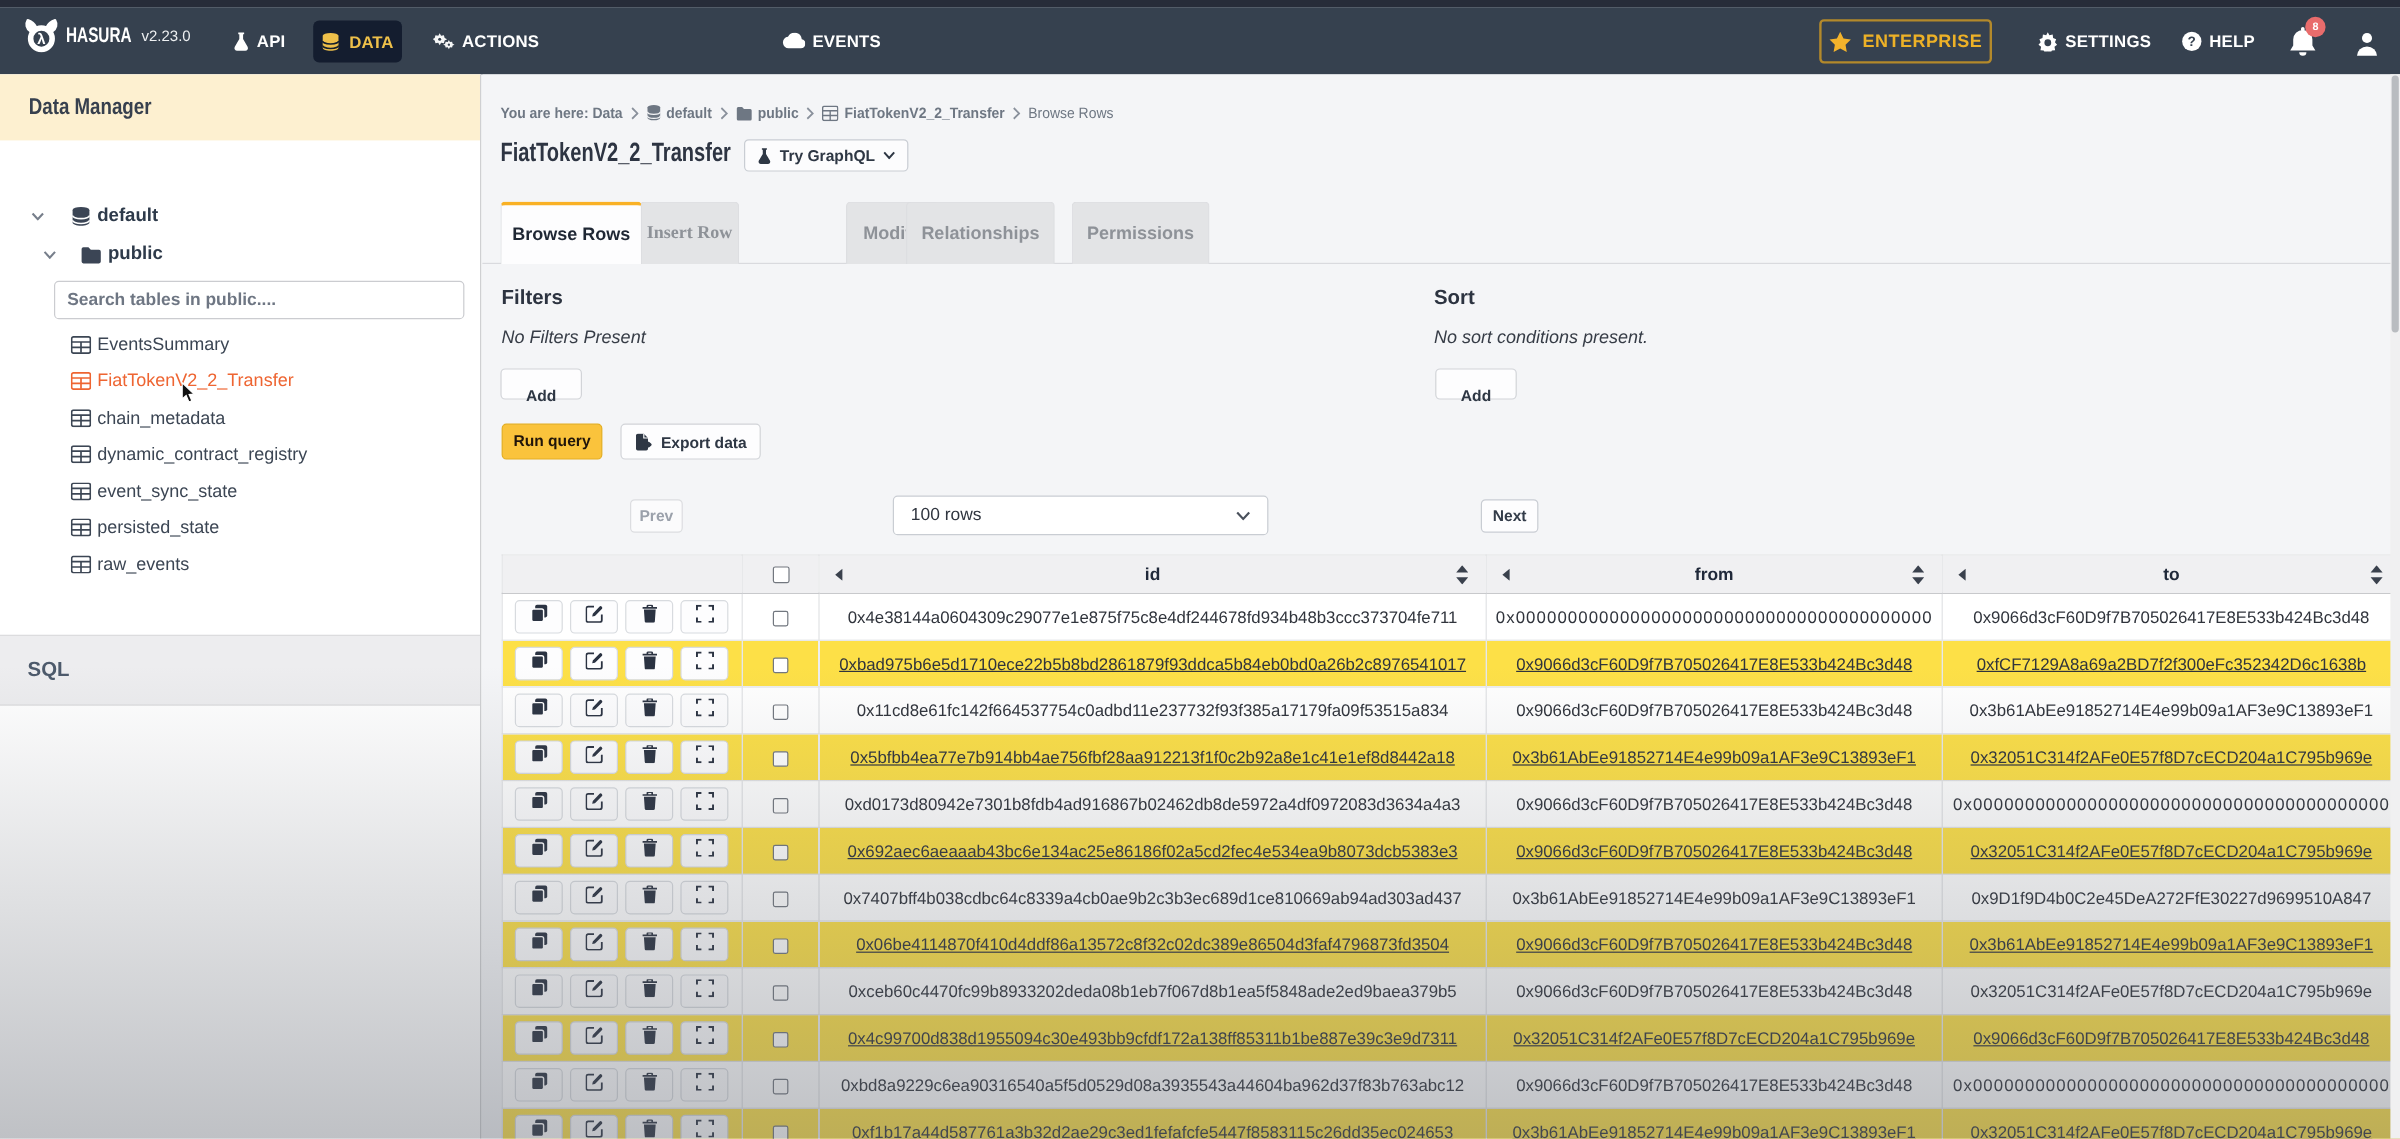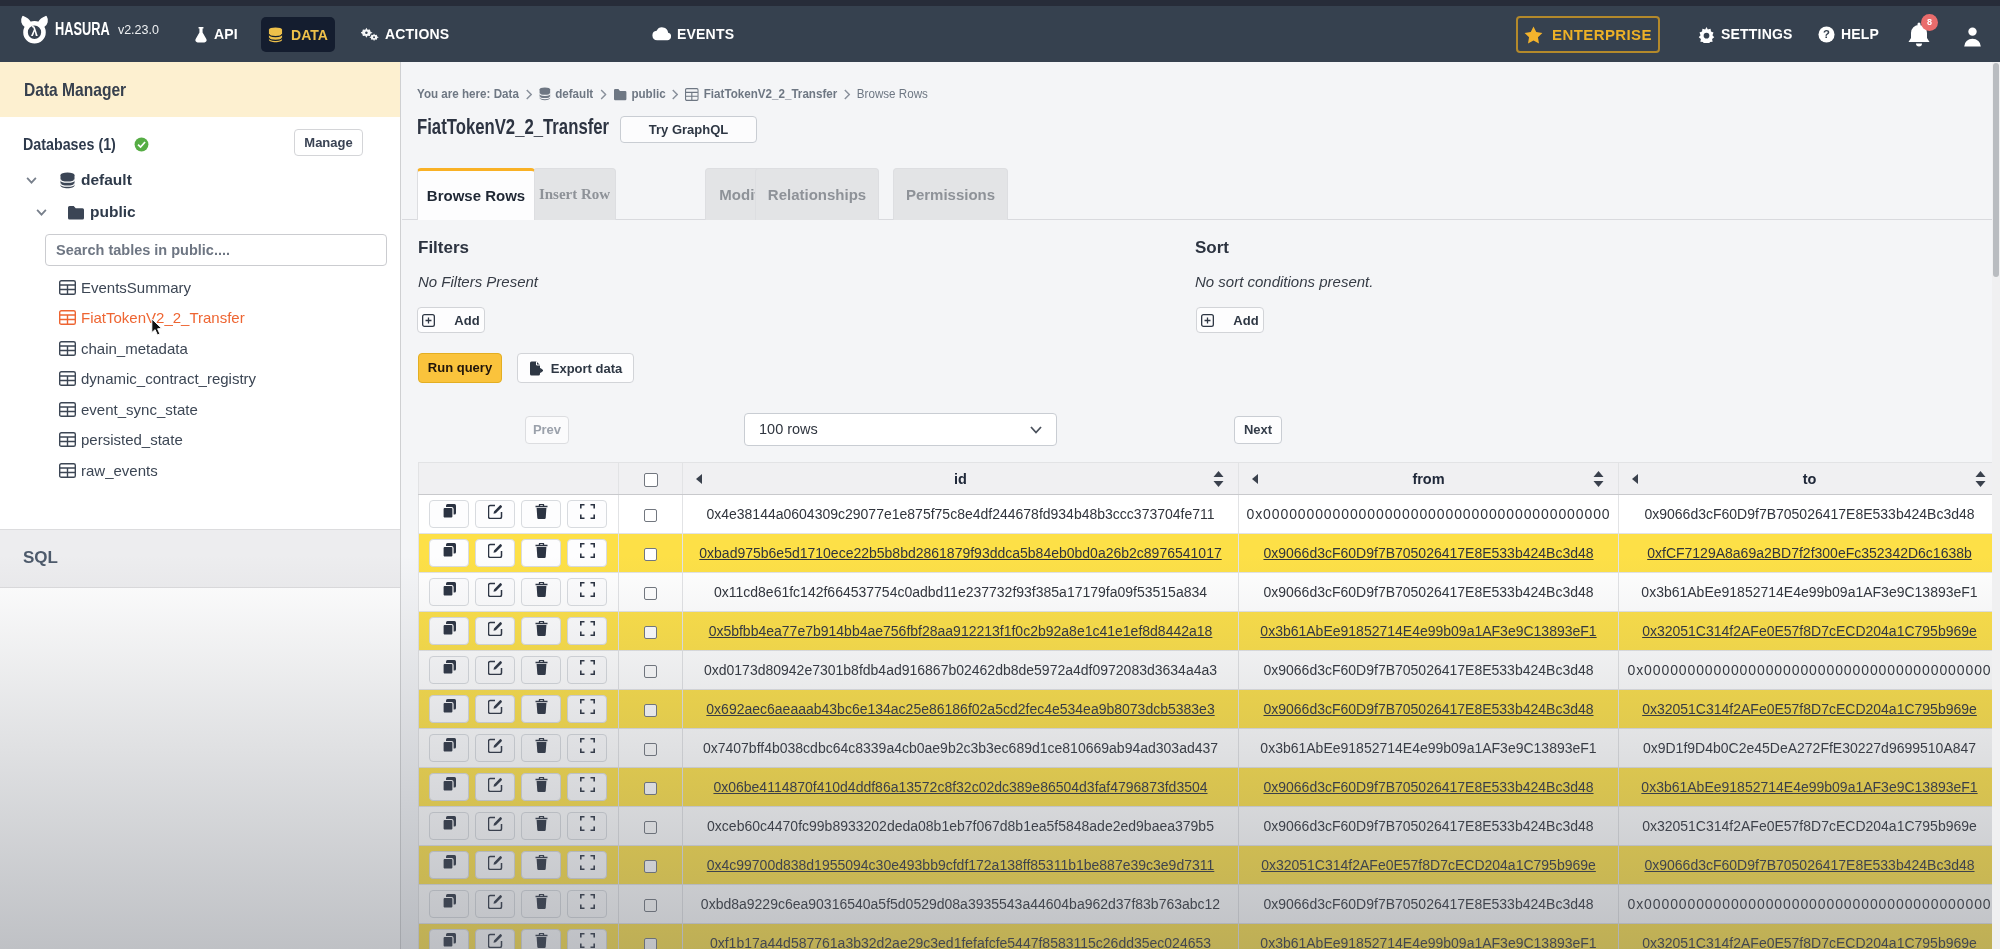--- a/index.html
+++ b/index.html
@@ -44,34 +44,34 @@
   border-top:1px solid #dcdcde; border-bottom:1px solid #dcdcde; }
 #sqlbar span { position:absolute; left:23px; top:18px; font-size:17px; font-weight:bold; color:#4d5a6b; }
 
 
 #content { position:absolute; left:402px; top:62px; width:1598px; height:887px; background:#f4f5f7; }
 #crumbs { position:absolute; left:15px; top:24px; height:16px; display:flex; align-items:center; gap:7px; transform:scaleX(0.93); transform-origin:left center;
   font-size:12.5px; color:#6e7783; font-weight:bold; }
 #title { position:absolute; left:15px; top:52px; font-size:22px; font-weight:bold; color:#2d3442; transform:scaleX(0.76); transform-origin:left center; }
 #trygql { position:absolute; left:218px; top:54px; width:137px; height:27px; border:1px solid #c9cdd3; border-radius:4px;
   background:#fcfcfd; display:flex; align-items:center; justify-content:center; gap:7px;
-  font-size:13px; font-weight:bold; color:#2e3744;flex-direction:column; }
+  font-size:13px; font-weight:bold; color:#2e3744; }
 
 #tabline { position:absolute; left:0; top:157px; width:1598px; height:1px; background:#d9dade; }
 .tab { position:absolute; top:106px; height:52px; background:#e3e4e6; color:#8e9298;
   display:flex; align-items:center; justify-content:center; font-size:15px; font-weight:bold;
   border:1px solid #dddee1; border-bottom:none; border-radius:4px 4px 0 0; }
 #tab-active { background:#fdfdfe; color:#1f2734; border-top:3px solid #f9b125; border-left:1px solid #dddee1; border-right:1px solid #dddee1; z-index:2; }
 
 #filters-h { position:absolute; left:16px; top:176px; font-size:17px; font-weight:bold; color:#2c3340; }
 #filters-i { position:absolute; left:16px; top:211px; font-size:15px; font-style:italic; color:#363c46; }
 #sort-h { position:absolute; left:793px; top:176px; font-size:17px; font-weight:bold; color:#2c3340; }
 #sort-i { position:absolute; left:793px; top:211px; font-size:15px; font-style:italic; color:#363c46; }
 .addbtn { position:absolute; top:245px; width:68px; height:26px; border:1px solid #d2d4d8; border-radius:4px; background:#fdfdfe;
-  display:flex; align-items:center; justify-content:center; gap:19px; font-size:13px; font-weight:bold; color:#2e3744; }
+  display:flex; align-items:center; justify-content:center; gap:19px; font-size:13px; font-weight:bold; color:#2e3744;flex-direction:column; }
 #runq { position:absolute; left:16px; top:291px; width:84px; height:30px; background:#fac33c; border:1px solid #e3ae22;
   border-radius:4px; text-align:center; line-height:28px; font-size:13px; font-weight:bold; color:#21150a; }
 #export { position:absolute; left:115px; top:291px; width:117px; height:30px; background:#fdfdfe; border:1px solid #d2d4d8;
   border-radius:4px; display:flex; align-items:center; justify-content:center; gap:8px; font-size:13px; font-weight:bold; color:#2e3744; }
 #prev { position:absolute; left:123px; top:354px; width:44px; height:28px; border:1px solid #dcdde0; border-radius:4px;
   background:#fbfbfc; text-align:center; line-height:26px; font-size:13px; font-weight:bold; color:#9ba1ab; }
 #rowsel { position:absolute; left:342px; top:351px; width:313px; height:33px; border:1px solid #c9cdd3; border-radius:4px;
   background:#fff; font-size:14.5px; color:#2f353f; line-height:31px; padding-left:14px; }
 #next { position:absolute; left:832px; top:354px; width:48px; height:28px; border:1px solid #c9cdd3; border-radius:4px;
   background:#fdfdfe; text-align:center; line-height:26px; font-size:13px; font-weight:bold; color:#333c49; }
@@ -179,28 +179,20 @@
     <div class="bellbadge">8</div>
     <svg class="abs" style="left:1962px; top:19px" width="21" height="22" viewBox="0 0 24 24">
         <circle cx="12" cy="7" r="4.8" fill="#fff"></circle>
         <path d="M2.5 24 a9.5 8.8 0 0 1 19 0 Z" fill="#fff"></path>
       </svg>
   </div>
   <div id="sidebar">
     <div id="dmheader">
         <span>Data Manager</span>
       </div>
-    <div id="dbrow">
-      <span class="t">Databases (1)</span>
-      <svg class="abs" style="left:134px; top:13px" width="15" height="15" viewBox="0 0 16 16">
-          <circle cx="8" cy="8" r="7.4" fill="#56ad45"></circle>
-          <path d="M4.3 8.2 L7 10.8 L11.8 5.4" fill="none" stroke="#fff" stroke-width="1.8"></path>
-        </svg>
-      <div id="manage">Manage</div>
-    </div>
     <div class="treerow" style="left:26px; top:107px; width:360px; height:22px;">
       <svg width="11" height="7" viewBox="0 0 12 8">
           <path d="M1 1 L6 6.5 L11 1" fill="none" stroke="#777f8b" stroke-width="2"></path>
         </svg>
       <svg style="margin-left:22px" width="17" height="17" viewBox="0 0 16 17">
           <ellipse cx="8" cy="3" rx="7" ry="2.6" fill="#3b4555"></ellipse>
           <path d="M1 3 v10.5 c0 1.5 3.1 2.7 7 2.7 s7-1.2 7-2.7 V3" fill="#3b4555"></path>
           <path d="M1 7.5 c0 1.5 3.1 2.7 7 2.7 s7-1.2 7-2.7 M1 11.5 c0 1.5 3.1 2.7 7 2.7 s7-1.2 7-2.7" fill="none" stroke="#fff" stroke-width="1.3"></path>
         </svg>
       <span style="margin-left:5px">default</span>

